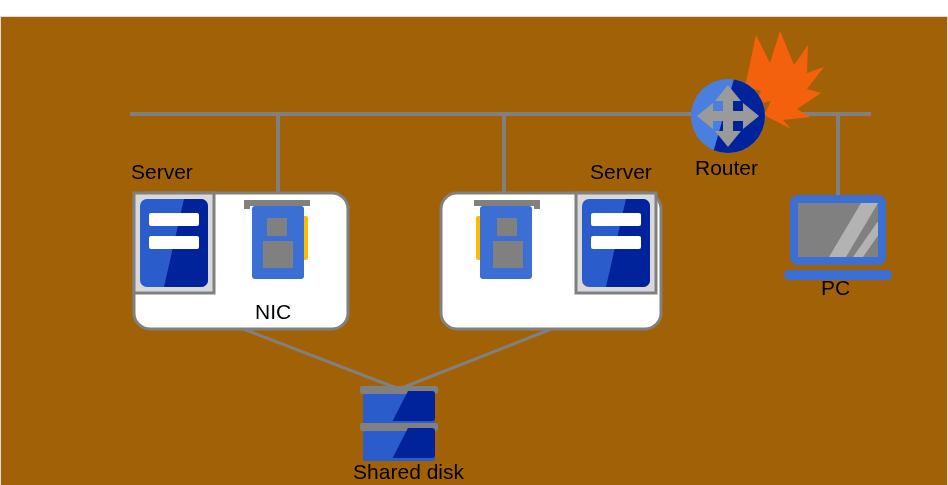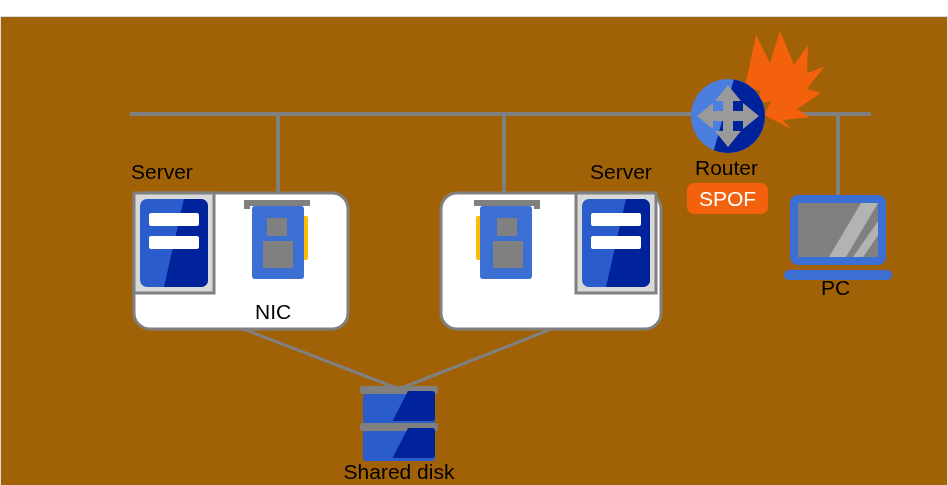--- a/index.html
+++ b/index.html
@@ -30,21 +30,21 @@
   }
   .label {
     position: absolute;
     font-family: "Liberation Sans", sans-serif;
     font-size: 21px;
     color: #000000;
     white-space: nowrap;
     line-height: 1;
   }
   .label-center {
-    text-align: center;
+    text-align: right;
   }
   .spof-badge {
     position: absolute;
     background: #f4610c;
     color: #ffffff;
     font-family: "Liberation Sans", sans-serif;
     font-size: 21px;
     border-radius: 7px;
     text-align: center;
     line-height: 31px;
@@ -191,15 +191,14 @@
   <div class="label" style="left:589px; top:144px;">Server</div>
 
   <div class="label" style="left:254px; top:284px;">NIC</div>
 
   <div class="label" style="left:694px; top:140px;text-align:right;">Router</div>
 
   <div class="label" style="left:820px; top:260px;">PC</div>
 
   <div class="label label-center" style="left:333px; top:444px; width:130px;">Shared disk</div>
 
-  <div class="spof-badge" style="left:686px; top:166px; width:81px; height:31px;">SPOF</div>
 
 </div>
 
 </body></html>

